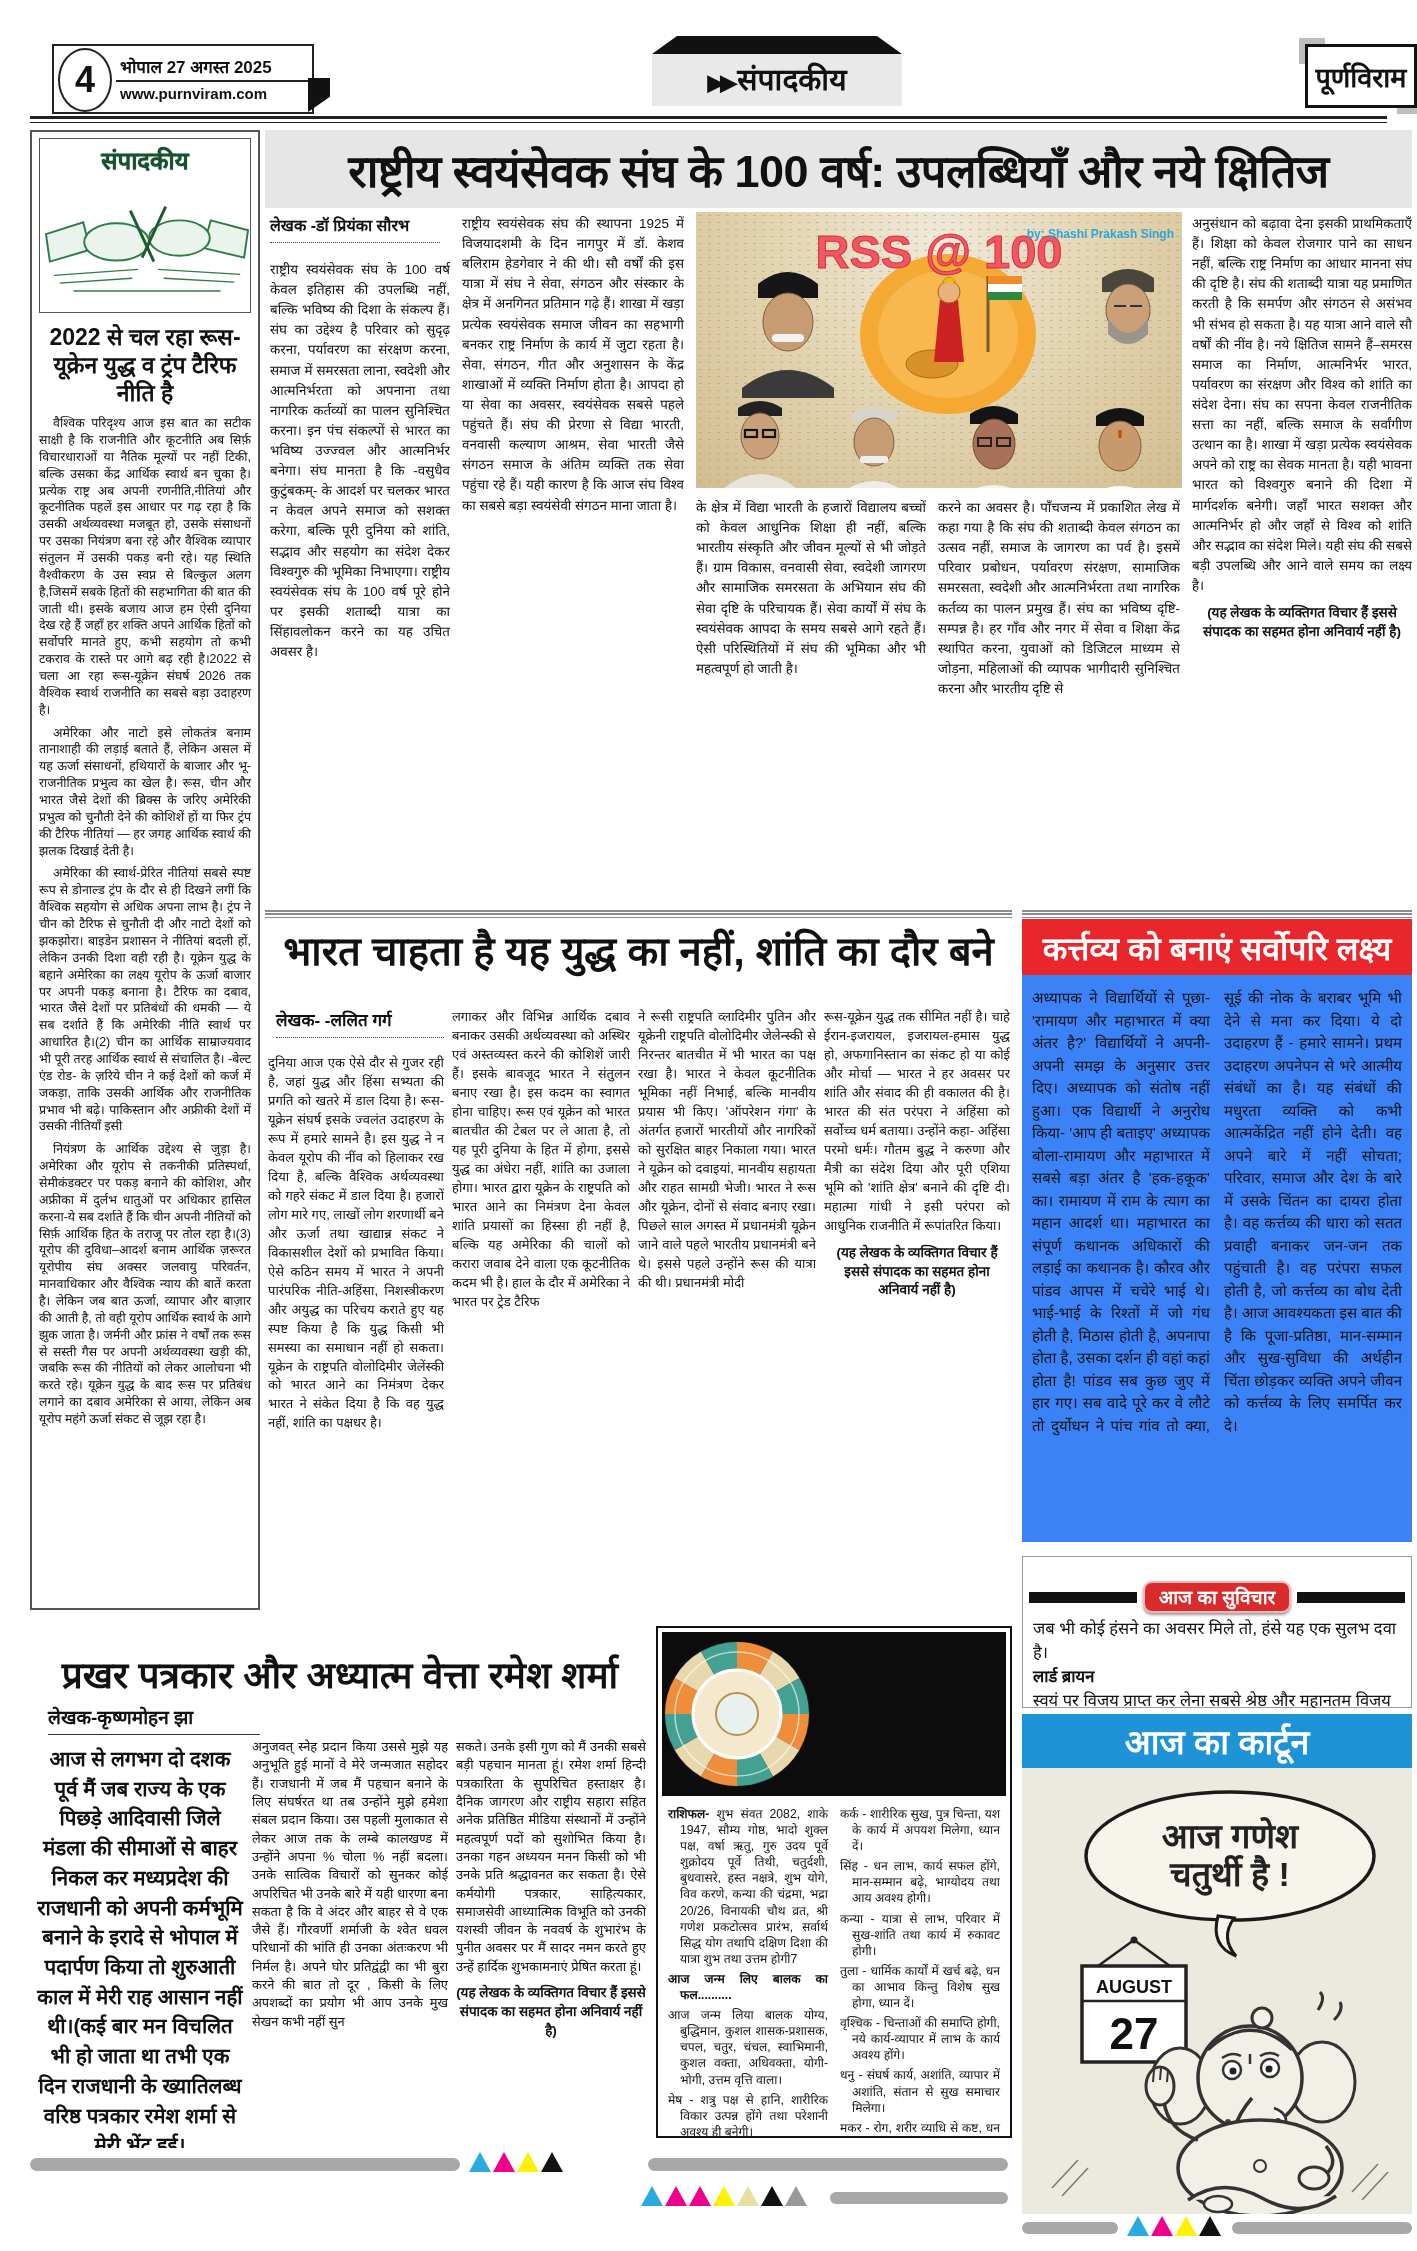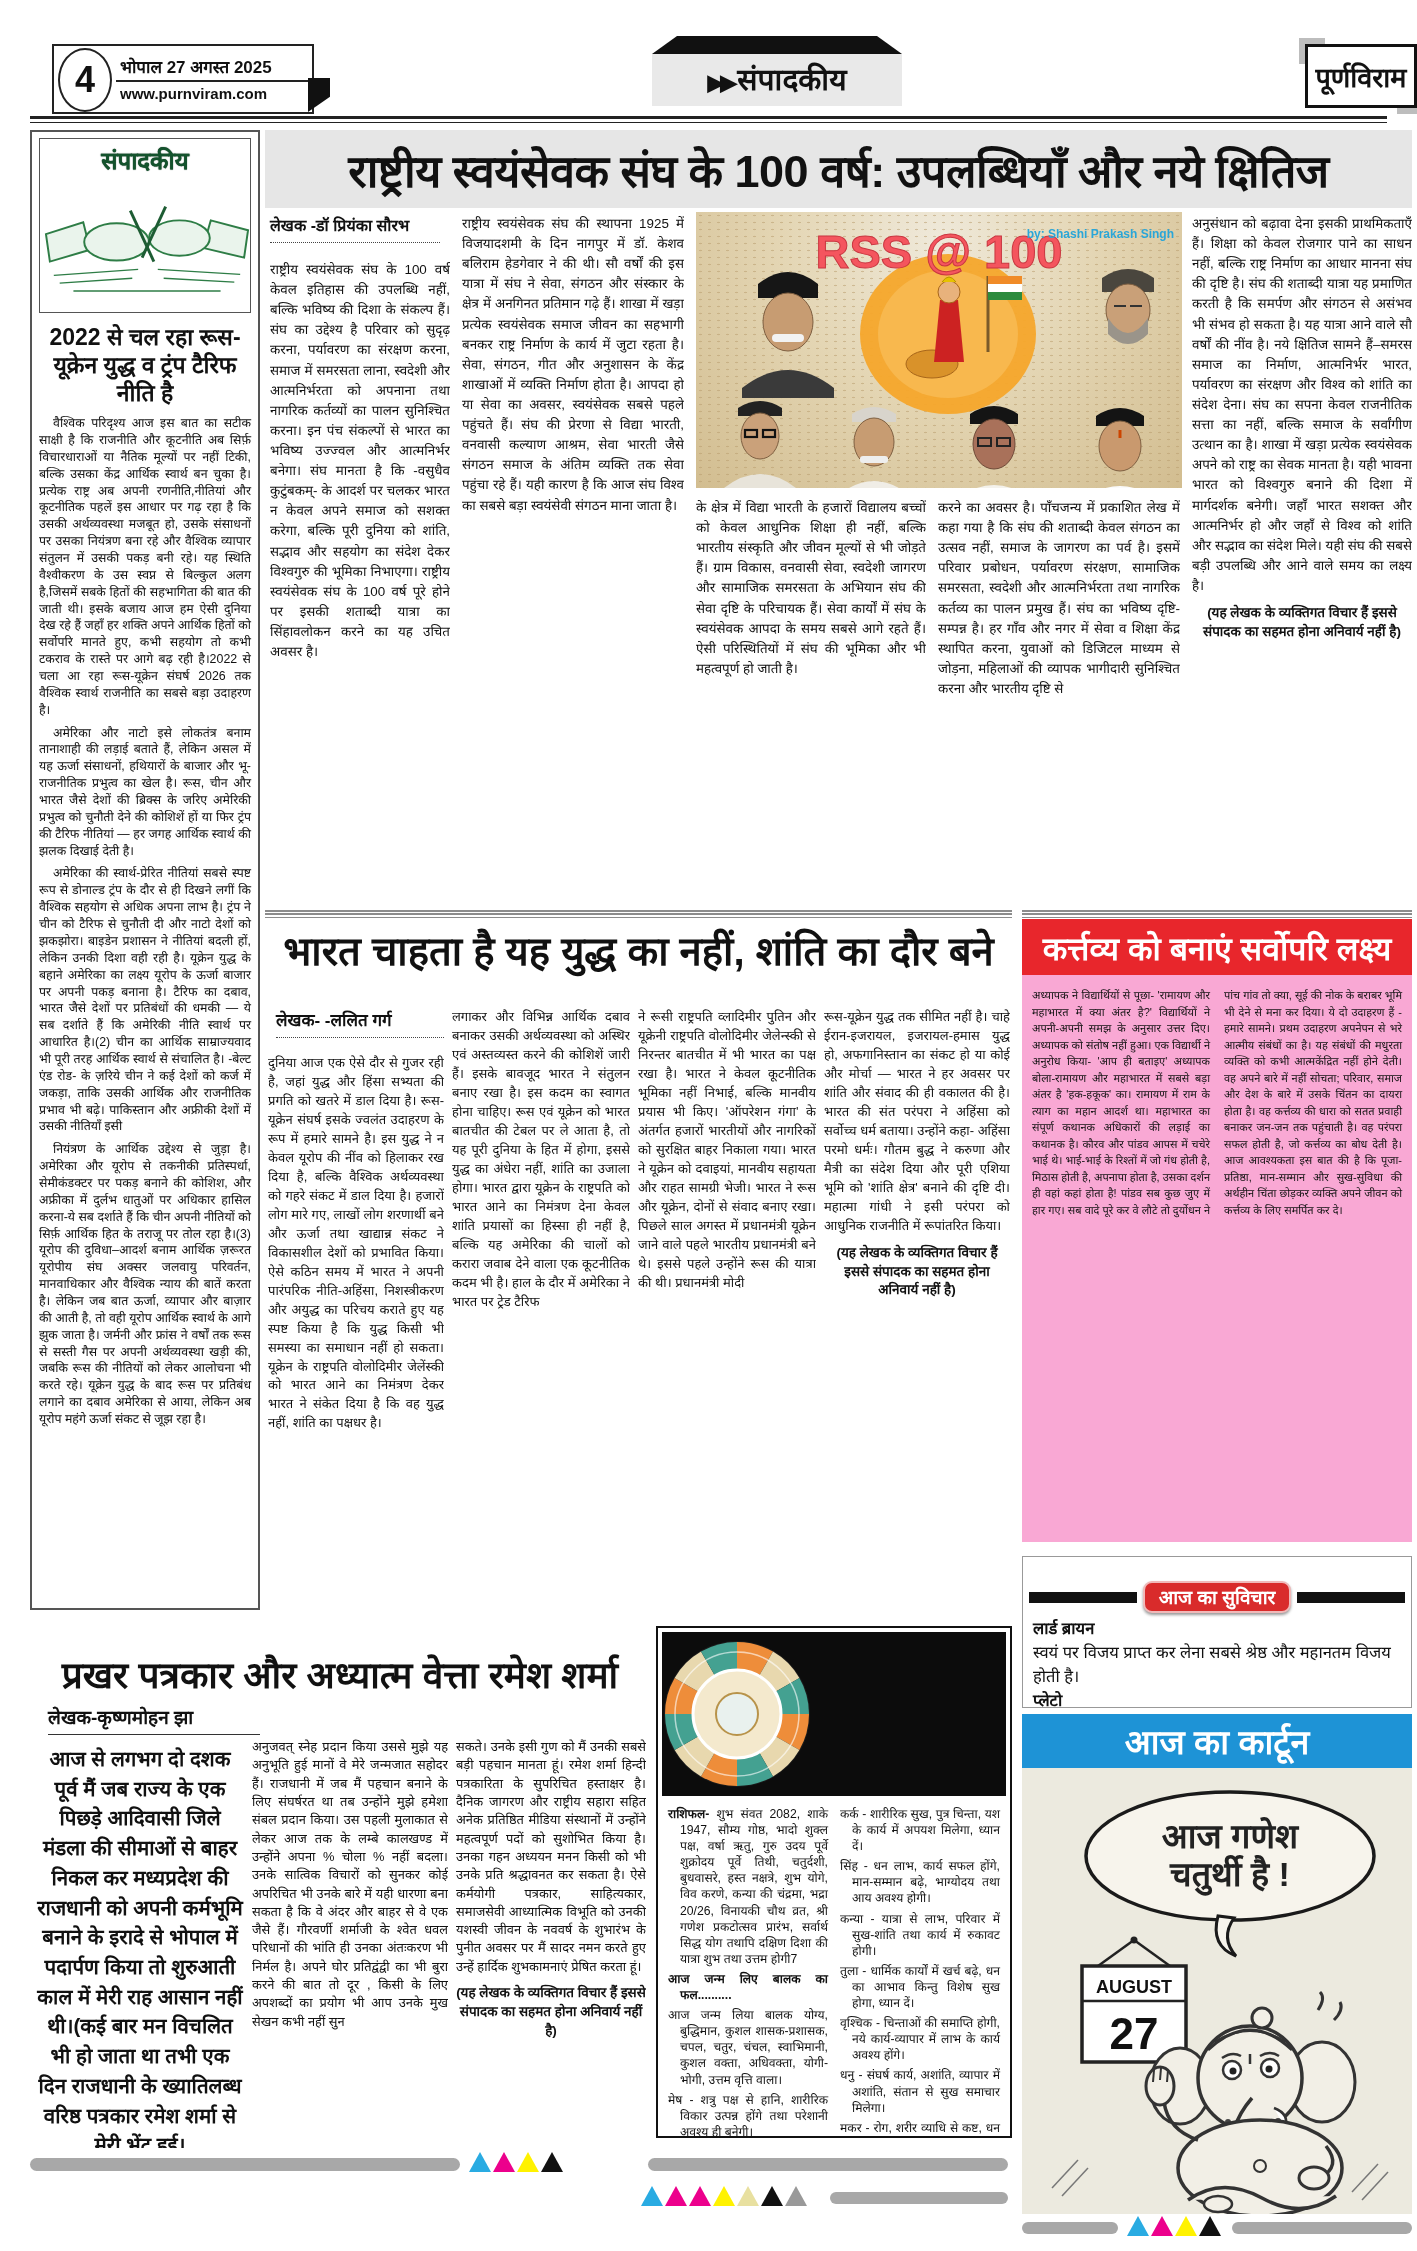--- a/index.html
+++ b/index.html
@@ -59,23 +59,23 @@
   .ridge{height:9px;background:repeating-linear-gradient(180deg,#8c8c8c 0 1.6px,#fff 1.6px 3.4px);}
 
   
   .peace-head{left:265px;top:922px;width:747px;text-align:center;font-size:40px;font-weight:bold;}
   .pcol{font-size:13px;line-height:1.46;}
 
   
   .duty-banner{left:1022px;top:919px;width:390px;height:56px;background:#e8262c;
                display:flex;align-items:center;justify-content:center;}
   .duty-banner h2{margin:0;color:#fff;font-size:32px;font-weight:bold;}
-  .duty-body{left:1022px;top:975px;width:390px;height:567px;background:#f9a8d4;
+  .duty-body{left:1022px;top:975px;width:390px;height:567px;background:#3b82f6;
              box-sizing:border-box;padding:12px 10px;column-count:2;column-gap:14px;
-             font-size:11px;line-height:1.5;}
+             font-size:15px;line-height:1.5;}
 
   
   .quote-box{left:1022px;top:1556px;width:390px;height:152px;border:1.5px solid #999;
              box-sizing:border-box;background:#fff;}
   .quote-title-row{display:flex;align-items:center;justify-content:center;margin-top:24px;}
   .qbar{height:11px;background:#111;flex:1;margin:0 6px;}
   .quote-badge{background:#d92b2b;color:#fff;font-weight:bold;font-size:19px;
                border:2px solid #f0b9b9;border-radius:9px;padding:1px 14px;white-space:nowrap;
                box-shadow:0 2px 3px #0006;}
   .quote-text{padding:4px 10px;font-size:16.5px;line-height:1.45;}
@@ -274,20 +274,21 @@
     <span>तो दुर्योधन ने पांच गांव तो क्या, सूई की नोक के बराबर भूमि भी देने से मना कर दिया। ये दो उदाहरण हैं - हमारे सामने। प्रथम उदाहरण अपनेपन से भरे आत्मीय संबंधों का है। यह संबंधों की मधुरता व्यक्ति को कभी आत्मकेंद्रित नहीं होने देती। वह अपने बारे में नहीं सोचता; परिवार, समाज और देश के बारे में उसके चिंतन का दायरा होता है। वह कर्त्तव्य की धारा को सतत प्रवाही बनाकर जन-जन तक पहुंचाती है। वह परंपरा सफल होती है, जो कर्त्तव्य का बोध देती है। आज आवश्यकता इस बात की है कि पूजा-प्रतिष्ठा, मान-सम्मान और सुख-सुविधा की अर्थहीन चिंता छोड़कर व्यक्ति अपने जीवन को कर्त्तव्य के लिए समर्पित कर दे।</span>
   </div>
 
   <div class="abs quote-box">
     <div class="quote-title-row">
       <div class="qbar"></div>
       <div class="quote-badge">आज का सुविचार</div>
       <div class="qbar"></div>
     </div>
     <div class="quote-text">
+      <div>जब भी कोई हंसने का अवसर मिले तो, हंसे यह एक सुलभ दवा है।</div>
       <div class="q-author">लार्ड ब्रायन</div>
       <div>स्वयं पर विजय प्राप्त कर लेना सबसे श्रेष्ठ और महानतम विजय होती है।</div>
       <div class="q-author">प्लेटो</div>
     </div>
   </div>
 
   <div class="abs cartoon-banner">
     <h2>आज का कार्टून</h2>
   </div>
   <div class="abs cartoon-art">

